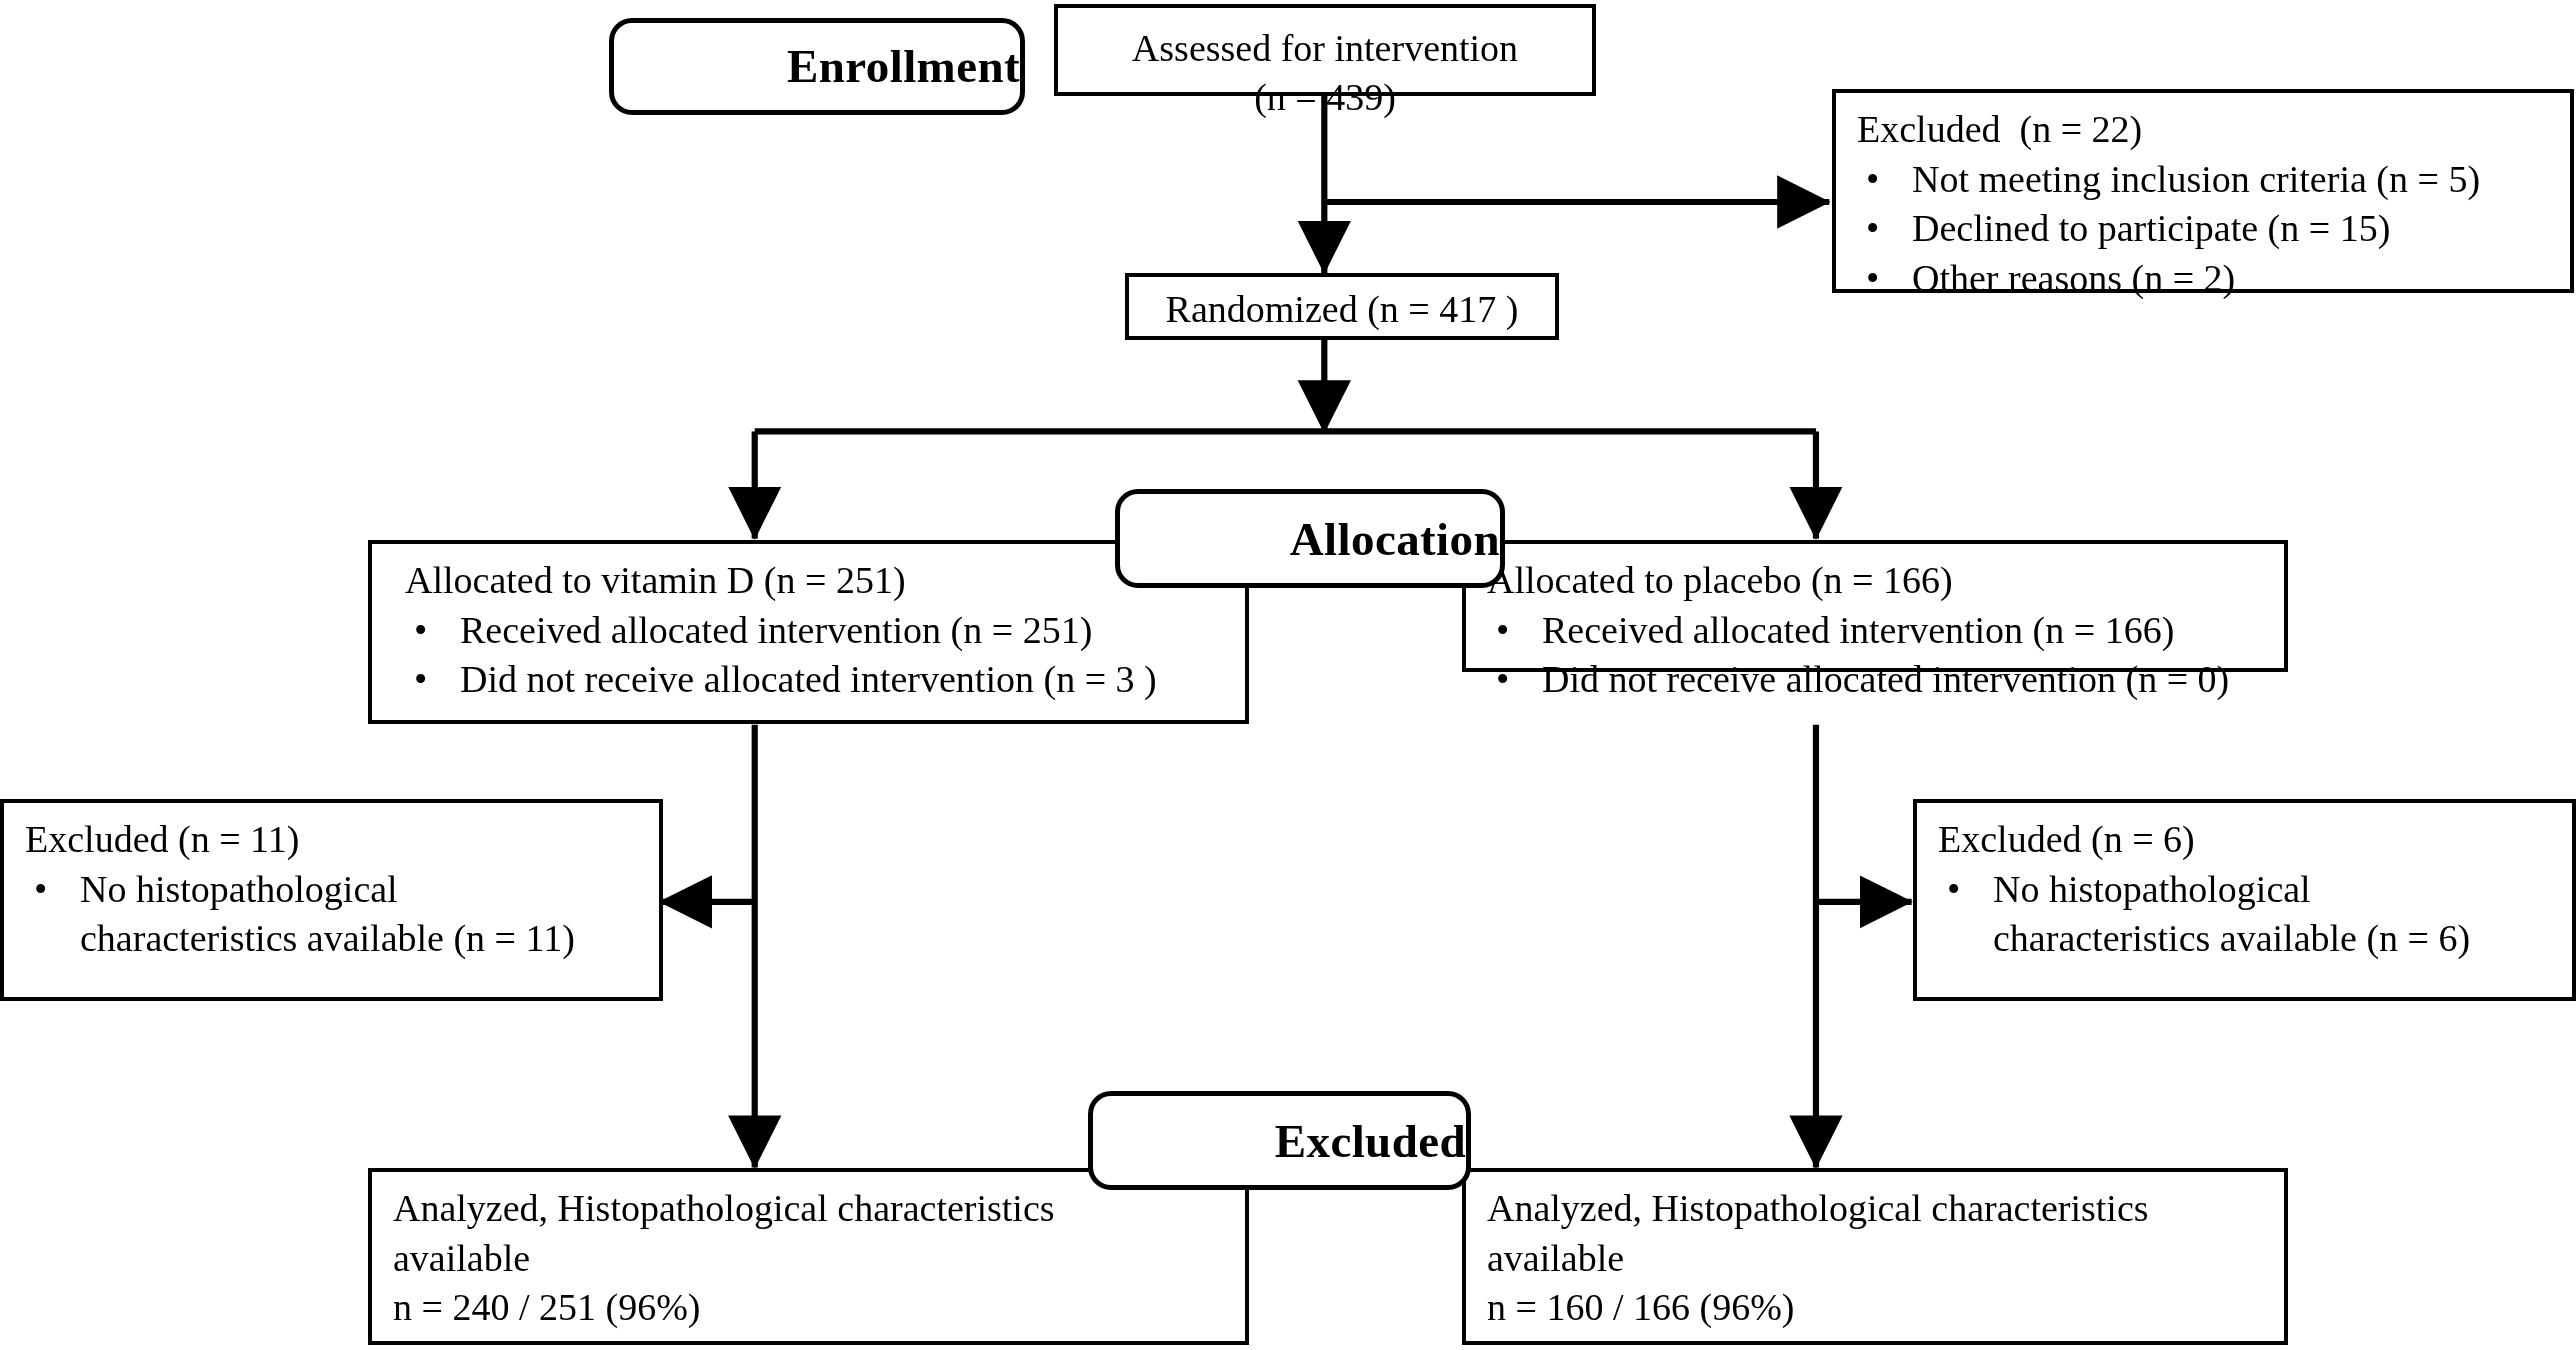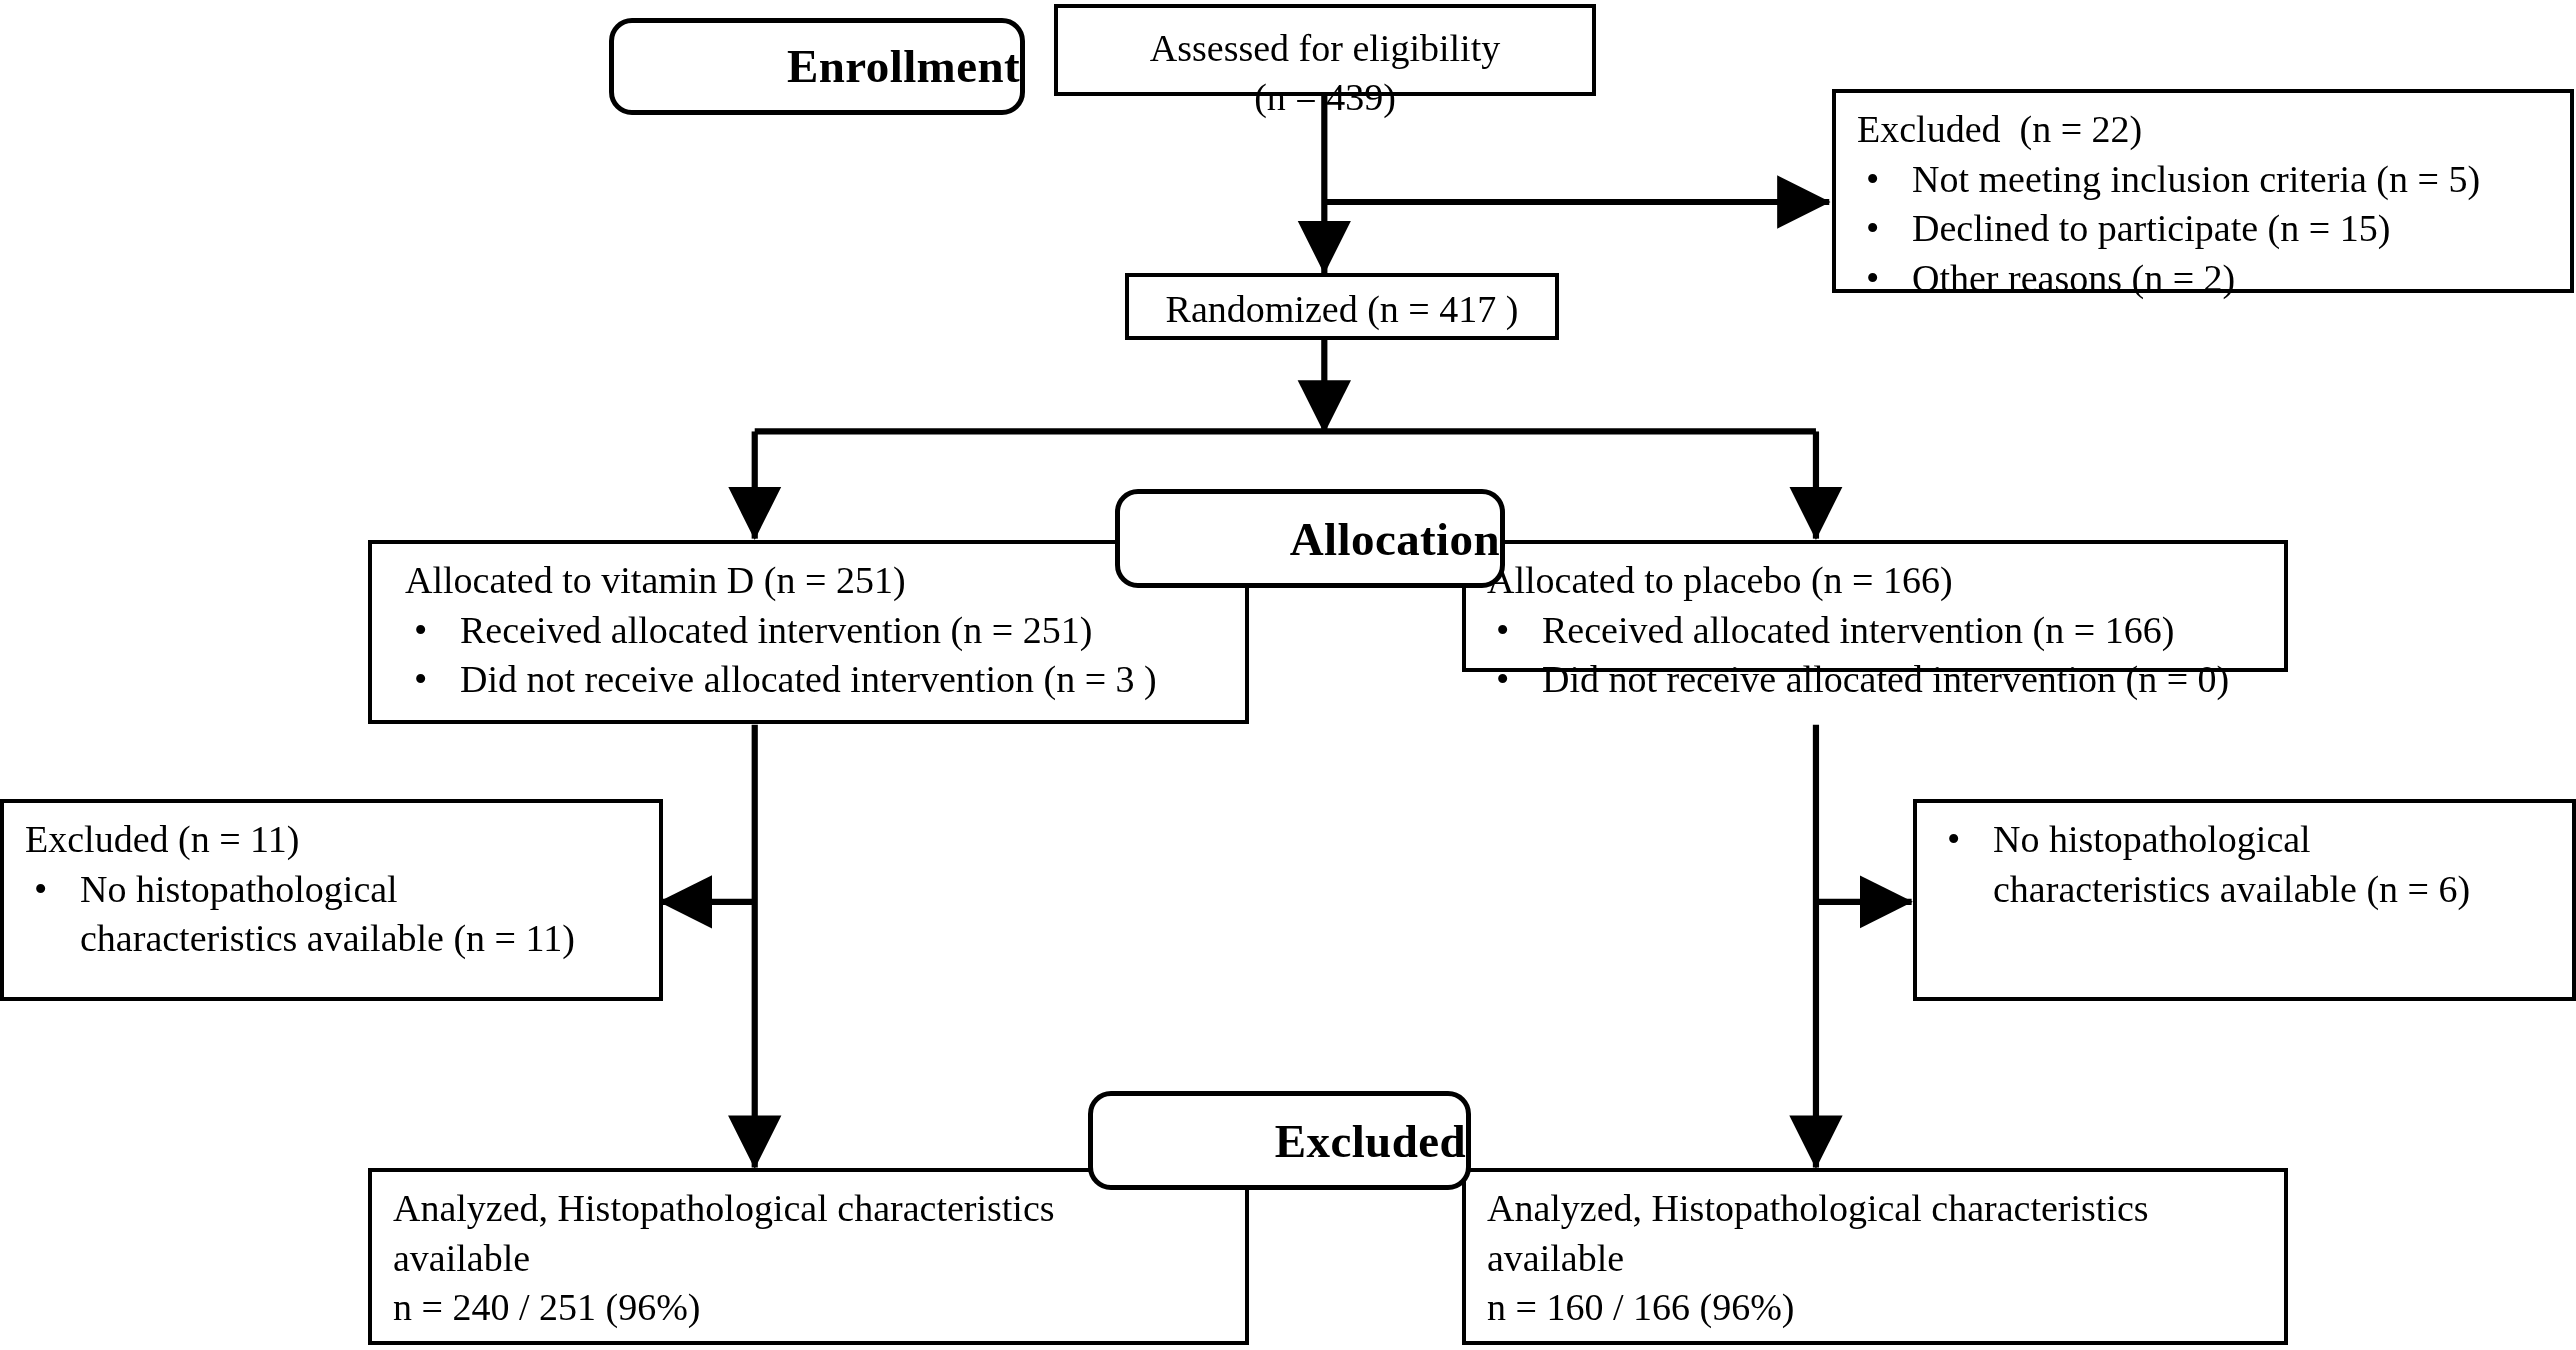--- a/index.html
+++ b/index.html
@@ -133,21 +133,21 @@
       <path d="M2050,1018 L2158,1018" stroke="#000000" stroke-width="7" fill="none" marker-end="url(#arrowhead)"></path>
     </g>
   </svg>
 
   <div class="stage-label" style="left:609px; top:17.7px; width:416px; height:97px;">
     <span class="inner">Enrollment</span>
   </div>
 
   <div class="node center" style="left:1054px; top:3.5px; width:542px; height:92px;">
     <div class="inner">
-      <div>Assessed for eligibility</div>
+      <div>Assessed for intervention</div>
       <div>(n = 439)</div>
     </div>
   </div>
 
   <div class="node" style="left:1832px; top:89px; width:742px; height:204px;">
     <div class="inner">
       <div class="line1">Excluded  (n = 22)</div>
       <ul class="bullets">
         <li>Not meeting inclusion criteria (n = 5)</li>
         <li>Declined to participate (n = 15)</li>
@@ -191,20 +191,21 @@
       <div class="line1">Excluded (n = 11)</div>
       <ul class="bullets">
         <li>No histopathological
 characteristics available (n = 11)</li>
       </ul>
     </div>
   </div>
 
   <div class="node" style="left:1913px; top:799px; width:663px; height:202px;">
     <div class="inner">
+      <div class="line1">Excluded (n = 6)</div>
       <ul class="bullets">
         <li>No histopathological
 characteristics available (n = 6)</li>
       </ul>
     </div>
   </div>
 
   <div class="stage-label" style="left:1088px; top:1091px; width:383px; height:99px;">
     <span class="inner">Excluded</span>
   </div>

